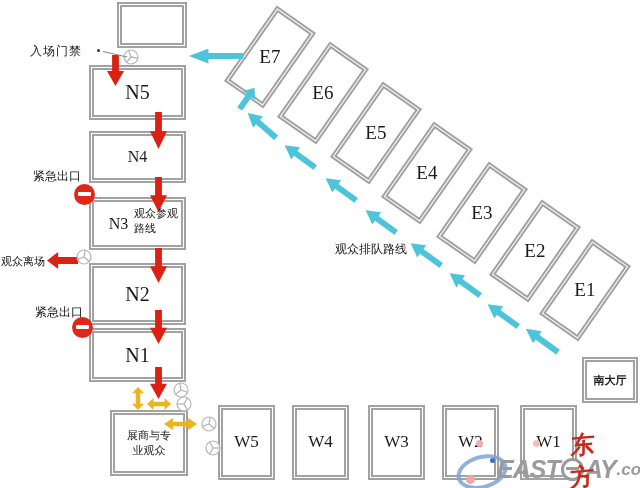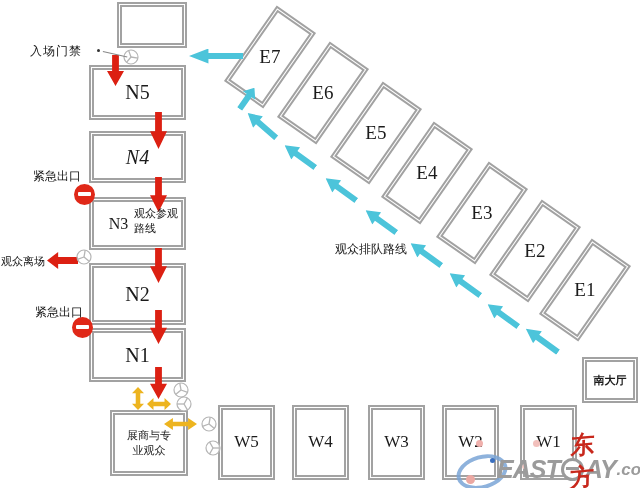--- a/index.html
+++ b/index.html
@@ -75,21 +75,21 @@
 </head>
 <body>
 
 <div id="canvas">
 
   <div id="gen-layer">
       <div class="hall" style="left: 89px; top: 65px; width: 97px; height: 55px;">
         <span class="lbl" style="font-size: 20px;">N5</span>
       </div>
       <div class="hall" style="left: 89px; top: 131px; width: 97px; height: 52px;">
-        <span class="lbl" style="font-size: 20px; font-style: italic;">N4</span>
+        <span class="lbl" style="font-size: 16px;">N4</span>
       </div>
       <div class="hall" style="left: 89px; top: 197px; width: 97px; height: 53px;">
         <span class="lbl" style="font-size: 16px; transform: translateX(-19px);">N3</span>
       </div>
       <div class="hall" style="left: 89px; top: 263px; width: 97px; height: 62px;">
         <span class="lbl" style="font-size: 20px;">N2</span>
       </div>
       <div class="hall" style="left: 89px; top: 328px; width: 97px; height: 54px;">
         <span class="lbl" style="font-size: 20px;">N1</span>
       </div>

